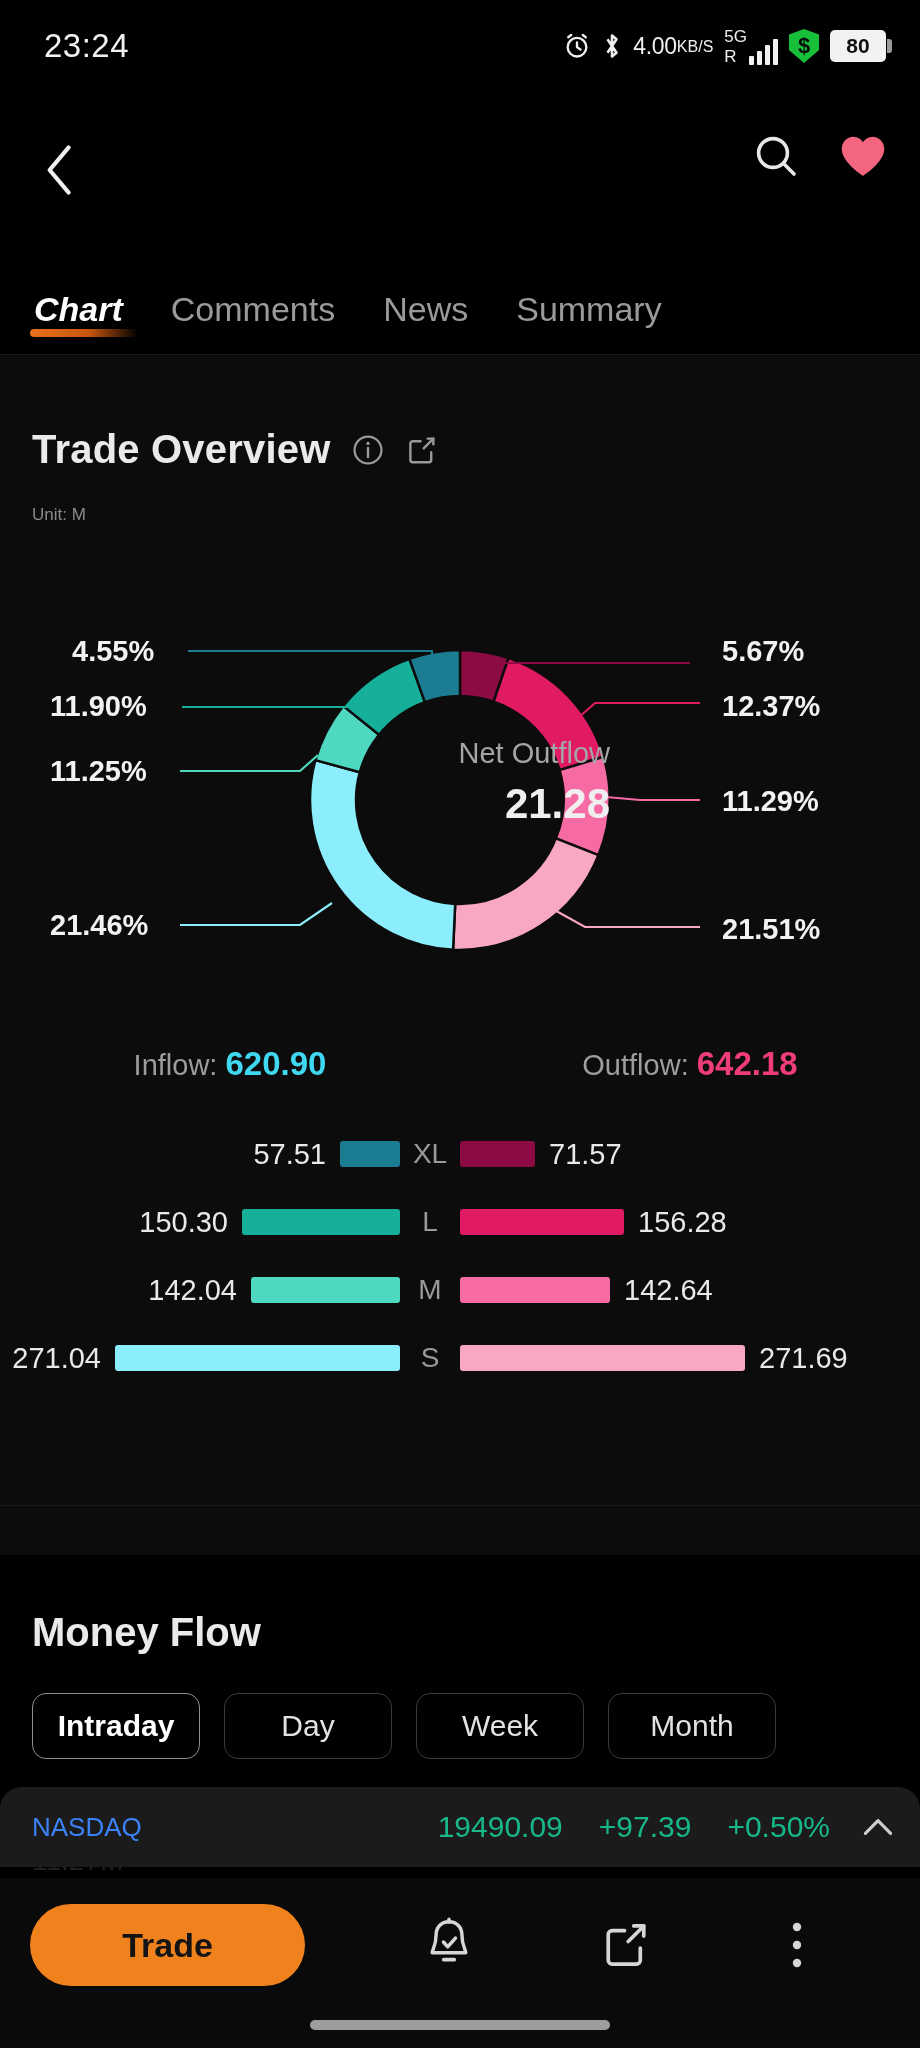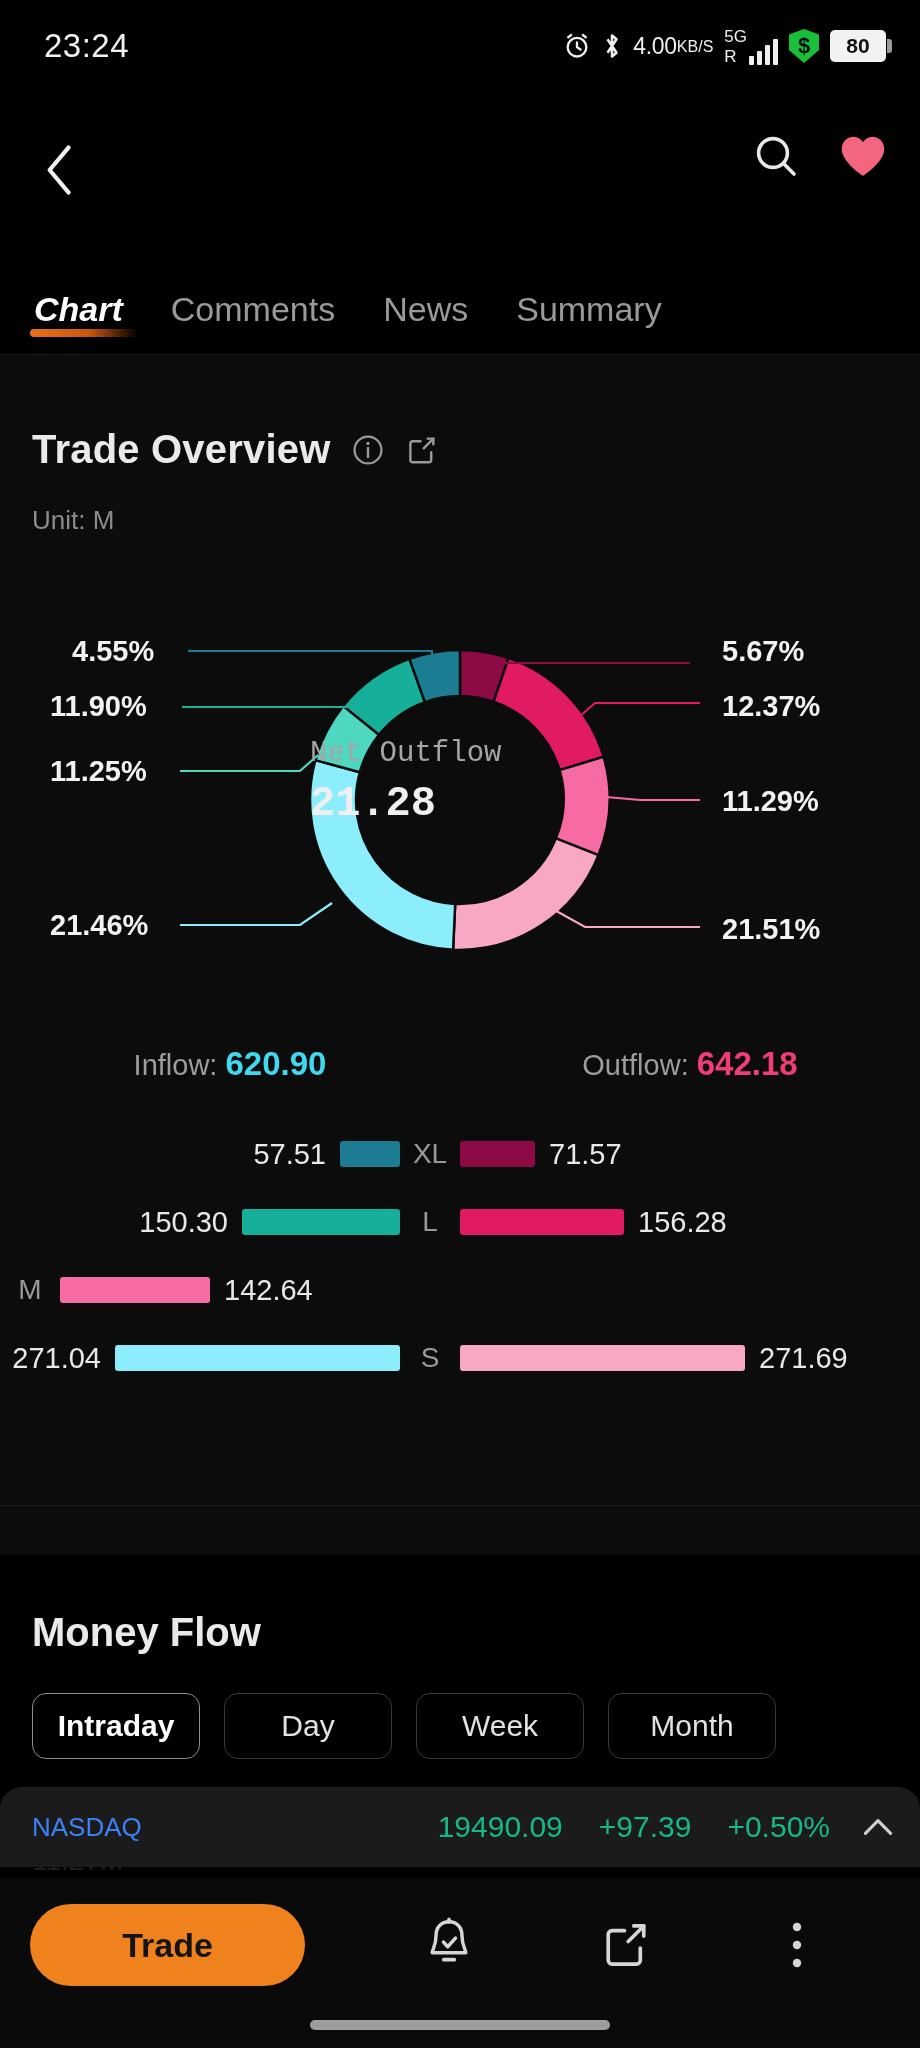--- a/index.html
+++ b/index.html
@@ -59,26 +59,26 @@
   .tab.active { color: #ffffff; font-weight: bold; font-style: italic; }
   .tab.active:after { content:""; position:absolute; left:-4px; bottom:0; width: 108px; height: 8px;
                       border-radius: 4px;
                       background: linear-gradient(90deg,#e8721c 0%, #c8560f 55%, rgba(120,50,10,0) 100%); }
   .tabs-divider { position:absolute; top:354px; left:0; width:920px; height:1px; background:#1c1c1c; }
 
   
   .card { position: absolute; top: 355px; left: 0; width: 920px; height: 1200px; background: #0c0c0c; }
   .sec-title { position: absolute; left: 32px; top: 72px; display: flex; align-items: center; gap: 20px; }
   .sec-title h2 { font-size: 40px; color: #eaeaea; font-weight: bold; letter-spacing: .2px; }
-  .unit { position: absolute; left: 32px; top: 150px; font-size: 26px; color: #8b8b8b; }
+  .unit { position: absolute; left: 32px; top: 150px; font-size: 17px; color: #8b8b8b; }
 
   
   .donut-area { position: absolute; left: 0; top: 200px; width: 920px; height: 470px; }
   .donut-svg { position: absolute; left: 0; top: 0; }
-  .center-label { position: absolute; left: 310px; top: 182px; width: 300px; text-align: left; font-family: Liberation Mono, monospace; }
+  .center-label { position: absolute; left: 310px; top: 182px; width: 300px; text-align: right; }
   .center-label .cl1 { font-size: 29px; color: #a5a5a5; }
   .center-label .cl2 { font-size: 42px; color: #efefef; font-weight: bold; margin-top: 10px; }
   .pct { position: absolute; font-size: 29px; font-weight: bold; color: #f2f2f2; white-space: nowrap; }
 
   
   .flows { position: absolute; left: 0; top: 690px; width: 920px; display: flex; }
   .flow-col { width: 460px; text-align: center; font-size: 29px; color: #9d9d9d; }
   .flow-col b { font-weight: bold; font-size: 33px; }
   .in-val { color: #3fd8f0; }
   .out-val { color: #ef3d78; }
@@ -279,20 +279,24 @@
           <span class="b-val">150.30</span>
           <span class="b-bar" style="width:158px;background:#16b09a;"></span>
         </div>
         <div class="b-mid">L</div>
         <div class="b-right">
           <span class="b-bar" style="width:164px;background:#e01b63;"></span>
           <span class="b-val">156.28</span>
         </div>
       </div>
       <div class="barrow">
+        <div class="b-left">
+          <span class="b-val">142.04</span>
+          <span class="b-bar" style="width:149px;background:#4ed8c0;"></span>
+        </div>
         <div class="b-mid">M</div>
         <div class="b-right">
           <span class="b-bar" style="width:150px;background:#f76ba5;"></span>
           <span class="b-val">142.64</span>
         </div>
       </div>
       <div class="barrow">
         <div class="b-left">
           <span class="b-val">271.04</span>
           <span class="b-bar" style="width:285px;background:#8ceefc;"></span>

